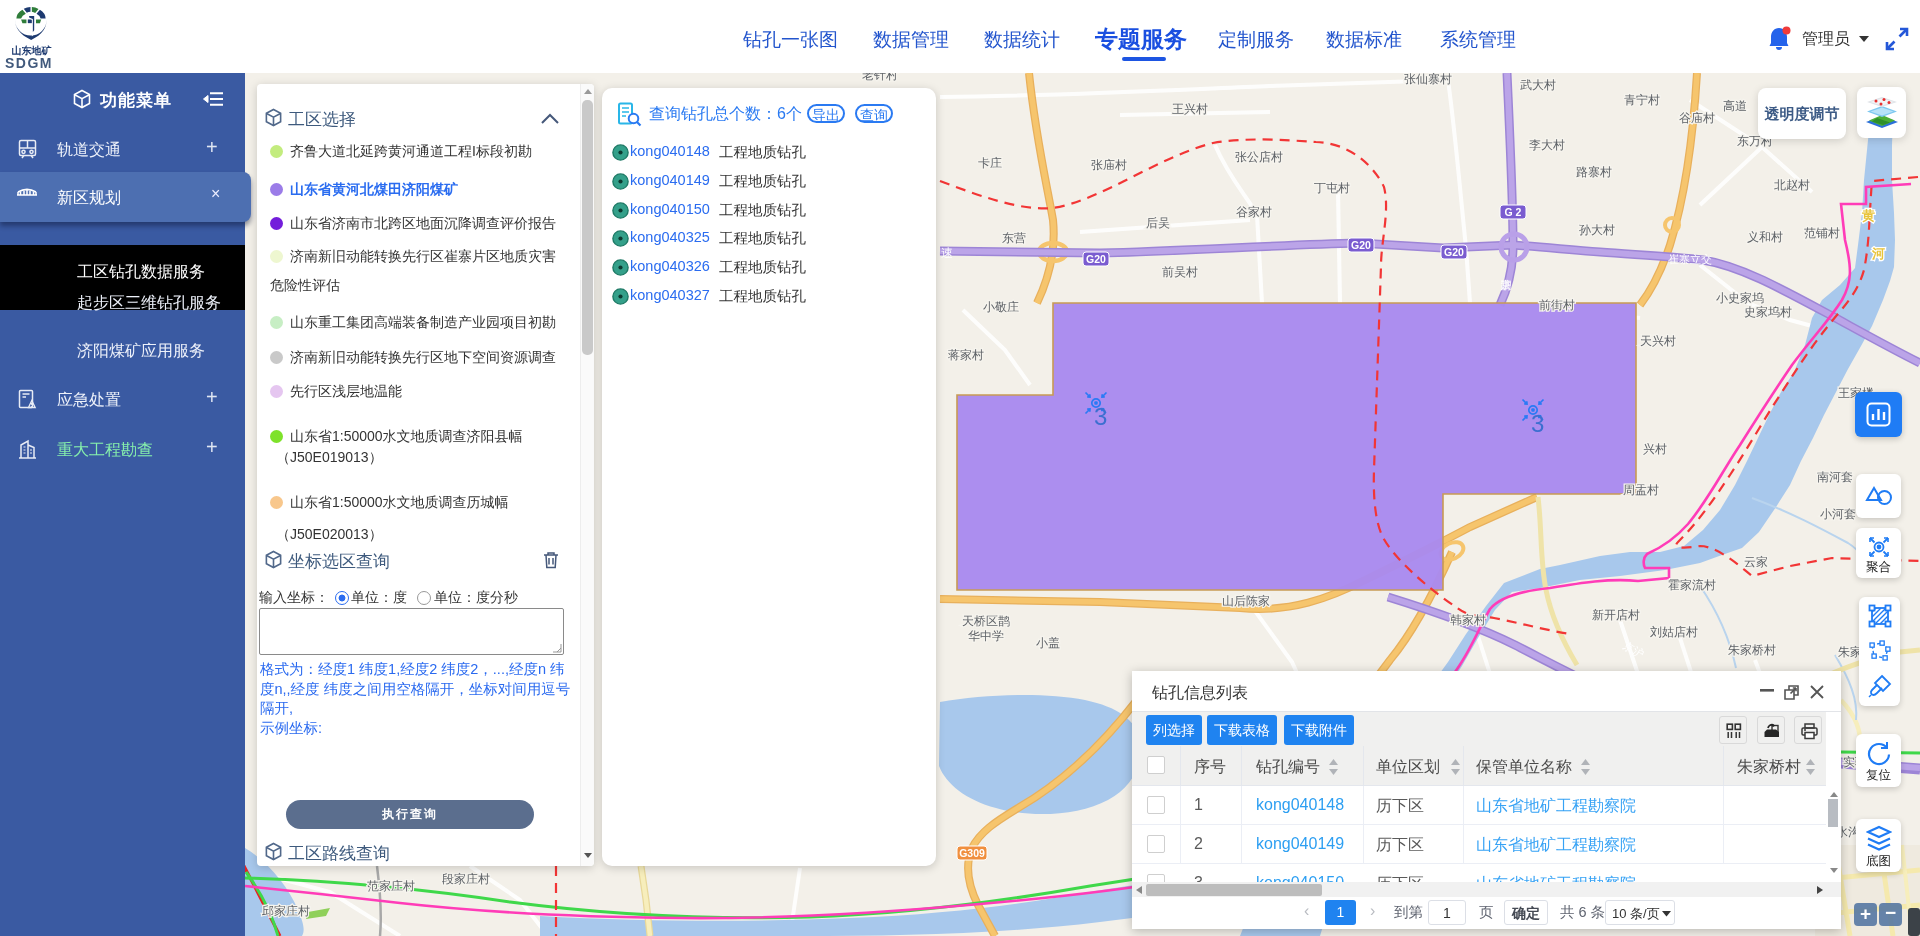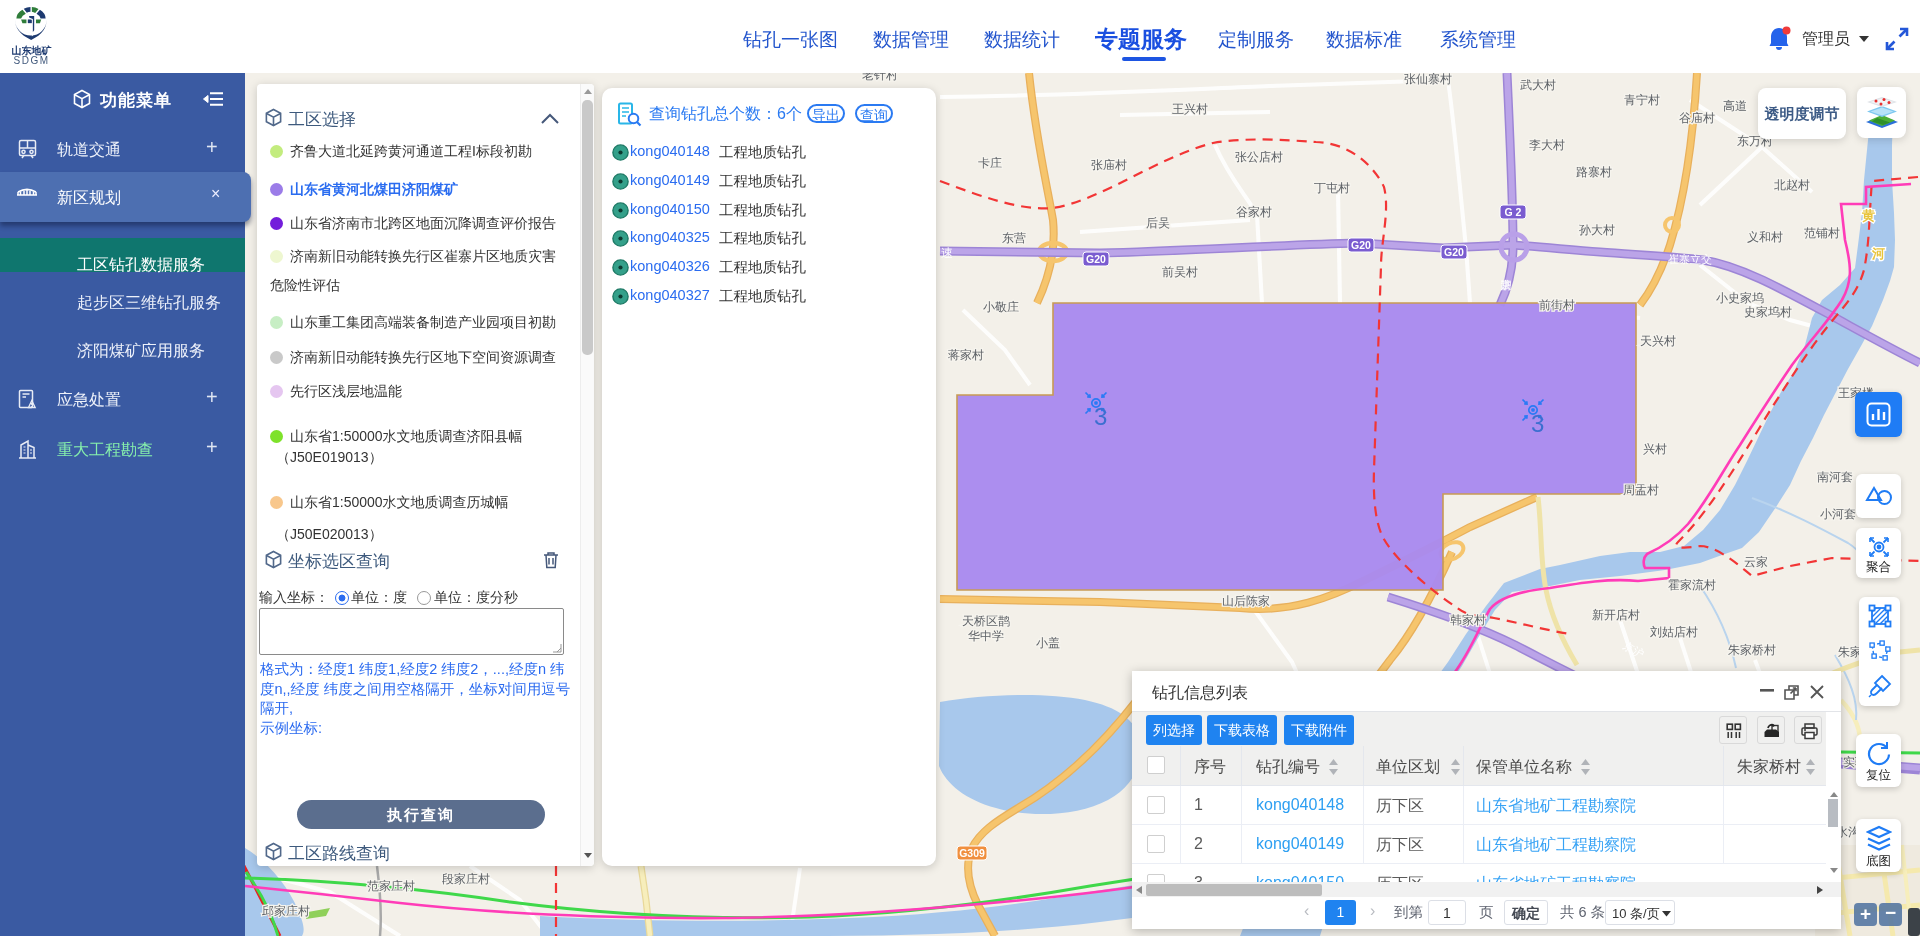--- a/index.html
+++ b/index.html
@@ -221,21 +221,21 @@
       <path d="M28,3 A24,20 0 0 1 38,5.8 L33,11.8 A15,12 0 0 0 28,10 Z" fill="#2f7d3a"></path>
       <path d="M40,7 A22,17 0 0 1 48.5,20 L41,20 A14,11 0 0 0 35,13 Z" fill="#1d3a70"></path>
       <path d="M12,21.5 L20,21.5 L20,27 L14,27 Z" fill="#2f7d3a"></path>
       <path d="M22,21.5 L32,21.5 L32,27 L22,27 Z" fill="#1d3a70"></path>
       <path d="M34,21.5 L42,21.5 L40,27 L34,27 Z" fill="#2f7d3a"></path>
     </g>
     <path d="M22,14 L34,14 L34,40 L28,47 L28,22 L22,19 Z" fill="#fff"></path>
     <path d="M24,16.5 L31.5,16.5 L31.5,37.5 L29.5,40 L29.5,21 L24,18.5 Z" fill="#1d3a70"></path>
   </svg>
   <div class="abs" style="left:5px;top:44px;width:53px;text-align:center;font-size:10px;font-weight:bold;color:#1d3a70">山东地矿</div>
-  <div class="abs" style="left:5px;top:55px;width:53px;text-align:center;font-size:10px;font-weight:normal;color:#41597c;letter-spacing:1.5px">SDGM</div>
+  <div class="abs" style="left:5px;top:55px;width:53px;text-align:left;font-size:14px;font-weight:bold;color:#41597c;letter-spacing:1.5px">SDGM</div>
   <div class="abs" style="left:743px;top:27px;font-size:19px;color:#2355cd">钻孔一张图</div>
   <div class="abs" style="left:873px;top:27px;font-size:19px;color:#2355cd">数据管理</div>
   <div class="abs" style="left:984px;top:27px;font-size:19px;color:#2355cd">数据统计</div>
   <div class="abs" style="left:1095px;top:24px;font-size:23px;font-weight:bold;color:#1a4fe0">专题服务</div>
   <div class="abs" style="left:1122px;top:57px;width:44px;height:4px;border-radius:2px;background:#1d55e2"></div>
   <div class="abs" style="left:1218px;top:27px;font-size:19px;color:#2355cd">定制服务</div>
   <div class="abs" style="left:1326px;top:27px;font-size:19px;color:#2355cd">数据标准</div>
   <div class="abs" style="left:1440px;top:27px;font-size:19px;color:#2355cd">系统管理</div>
   <svg class="abs" style="left:1768px;top:26px" width="24" height="26" viewBox="0 0 24 26">
     <path d="M11,2 C6,2 3,6 3,11 L3,17 L1.5,20 L20.5,20 L19,17 L19,11 C19,6 16,2 11,2 Z" fill="#2563eb"></path>
@@ -278,21 +278,21 @@
     <div class="abs" style="left:57px;top:15px;font-size:16px;color:#eef2fa">轨道交通</div>
     <div class="abs" style="left:206px;top:11px;font-size:20px;font-weight:300;color:#dfe6f2">+</div>
   </div>
   <div class="abs" style="left:0;top:99px;width:251px;height:50px;background:#4d6fb1;border-radius:0 8px 8px 0;box-shadow:0 4px 5px rgba(10,20,50,.45);z-index:2">
     <svg class="abs" style="left:17px;top:16px" width="20" height="17" viewBox="0 0 20 17" fill="none" stroke="#fff" stroke-width="1.5">
         <path d="M1,4 C7,0.5 13,0.5 19,4 M1,4 L1,7 M19,4 L19,7 M3.5,3 L3.5,7 M7,1.8 L7,7 M10,1.4 L10,7 M13,1.8 L13,7 M16.5,3 L16.5,7 M0,7 L20,7"></path>
       </svg>
     <div class="abs" style="left:57px;top:16px;font-size:16px;color:#fff">新区规划</div>
     <div class="abs" style="left:211px;top:13px;font-size:16px;color:#eef;">×</div>
   </div>
-  <div class="abs" style="left:0;top:165px;width:245px;height:34px;background:#0f766e">
+  <div class="abs" style="left:0;top:172px;width:245px;height:65px;background:#000000">
     <div class="abs" style="left:77px;top:17px;font-size:16px;color:#fff">工区钻孔数据服务</div>
   </div>
   <div class="abs" style="left:77px;top:220px;font-size:16px;color:#edf1fa">起步区三维钻孔服务</div>
   <div class="abs" style="left:77px;top:268px;font-size:16px;color:#edf1fa">济阳煤矿应用服务</div>
   <div class="abs" style="left:0;top:302px;width:245px;height:48px">
     <svg class="abs" style="left:18px;top:14px" width="19" height="20" viewBox="0 0 19 20" fill="none" stroke="#e8ecf5" stroke-width="1.5">
         <rect x="1.5" y="1.5" width="13" height="17" rx="1"></rect>
         <path d="M4.5,5 L11.5,5 M4.5,8 L8,8"></path>
         <path d="M10.5,18.5 L13.8,11.5 L17.2,18.5 Z M13.8,13.8 L13.8,16 M13.8,17 L13.8,17.8" stroke-width="1.3"></path>
       </svg>
@@ -350,21 +350,21 @@
   <span class="abs" style="left:78px;top:507px;width:14px;height:14px;border-radius:50%;border:1.5px solid #2a6cf0;box-sizing:border-box;background:radial-gradient(circle,#2a6cf0 0 3.2px,#fff 3.7px)"></span>
   <div class="abs" style="left:94px;top:505px;font-size:14px;color:#333">单位：度</div>
   <span class="abs" style="left:160px;top:507px;width:14px;height:14px;border-radius:50%;border:1px solid #999;box-sizing:border-box;background:#fff"></span>
   <div class="abs" style="left:177px;top:505px;font-size:14px;color:#333">单位：度分秒</div>
   <div class="abs" style="left:2px;top:524px;width:305px;height:47px;border:1px solid #8a8a8a;border-radius:2px;background:#fff">
     <svg class="abs" style="right:1px;bottom:1px" width="9" height="9">
         <path d="M8,0 L8,8 L0,8 M8,4 L4,8" stroke="#999" stroke-width="1" fill="none"></path>
       </svg>
   </div>
   <div class="abs" style="left:3px;top:576px;width:316px;font-size:14.5px;color:#2a6af0;line-height:19.5px">格式为：经度1 纬度1,经度2 纬度2，...,经度n 纬度n,,经度 纬度之间用空格隔开，坐标对间用逗号隔开,<br>示例坐标:</div>
-  <div class="abs" style="left:40px;top:716px;width:248px;height:29px;background:#5b6e8e;border-radius:15px;color:#fff;font-size:15px;font-weight:bold;text-align:center;line-height:29px;letter-spacing:2px">执行查询</div>
+  <div class="abs" style="left:29px;top:716px;width:248px;height:29px;background:#5b6e8e;border-radius:15px;color:#fff;font-size:12px;font-weight:bold;text-align:center;line-height:29px;letter-spacing:2px">执行查询</div>
   <svg class="abs" style="left:7px;top:758px" width="19" height="19" viewBox="0 0 20 20" fill="none" stroke="#51688a" stroke-width="1.7">
       <path d="M10,1.5 L17.5,5.5 L17.5,14.5 L10,18.5 L2.5,14.5 L2.5,5.5 Z"></path>
       <path d="M2.7,5.7 L10,9.6 L17.3,5.7 M10,9.6 L10,18.3"></path>
     </svg>
   <div class="abs" style="left:31px;top:758px;font-size:17px;color:#3e5a7d">工区路线查询</div>
   <div class="abs" style="right:0;top:0;width:14px;height:782px;background:#fafafa;border-left:1px solid #ededed;border-radius:0 4px 4px 0">
     <svg class="abs" style="left:3px;top:5px" width="8" height="6">
         <path d="M0,5 L4,0 L8,5 Z" fill="#999"></path>
       </svg>
     <div class="abs" style="left:1px;top:16px;width:11px;height:255px;background:#c9c9c9;border-radius:5px"></div>

